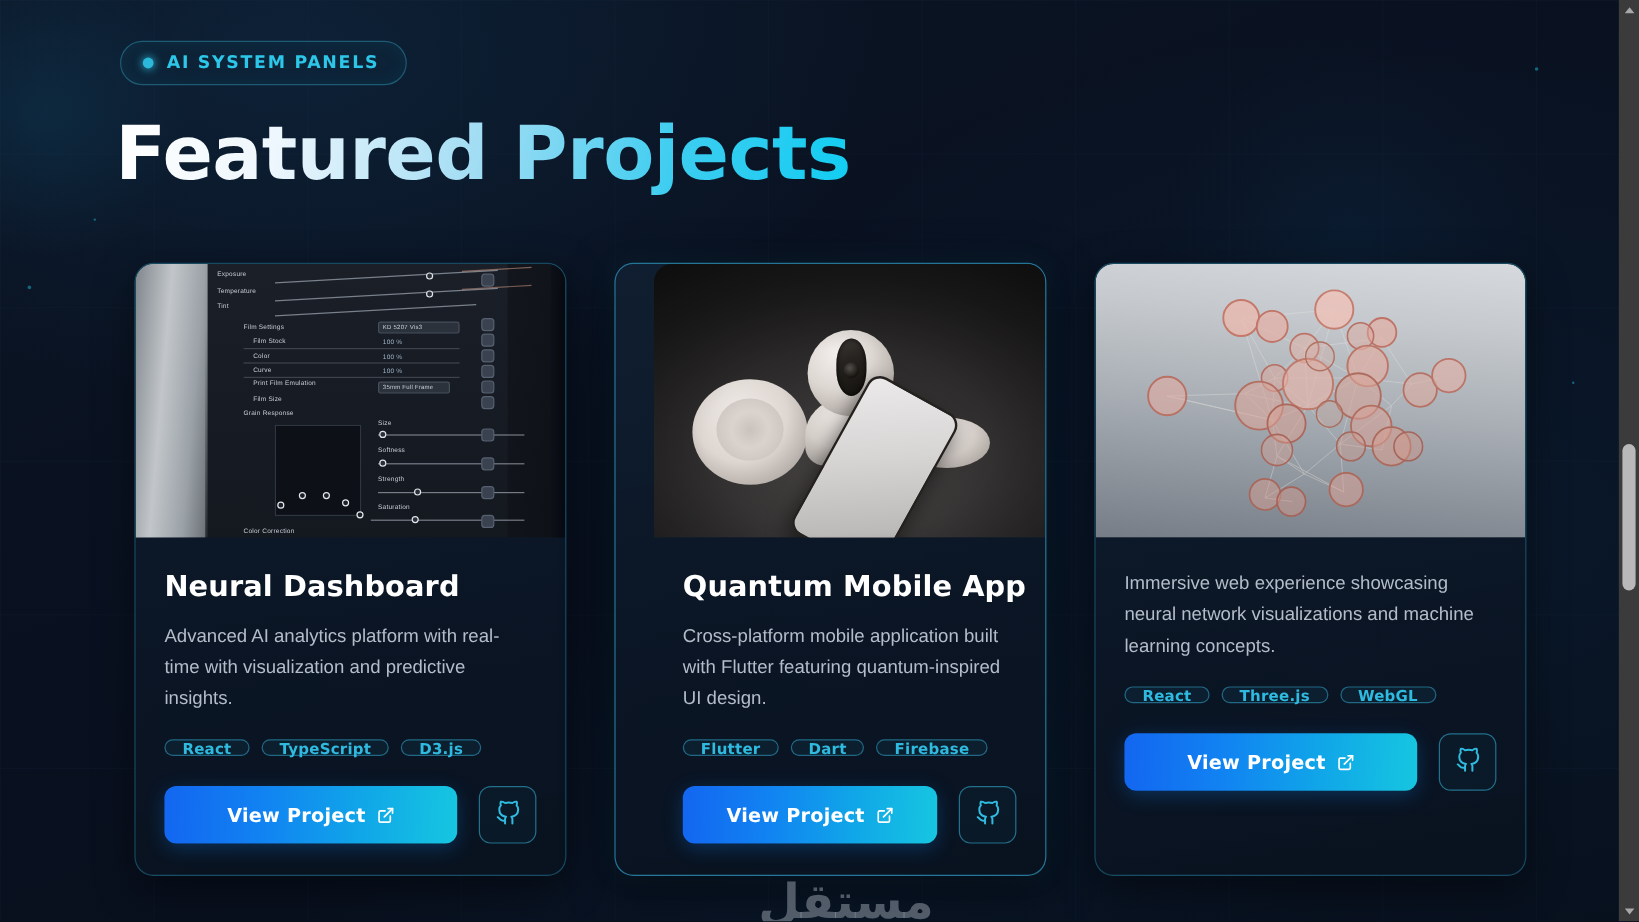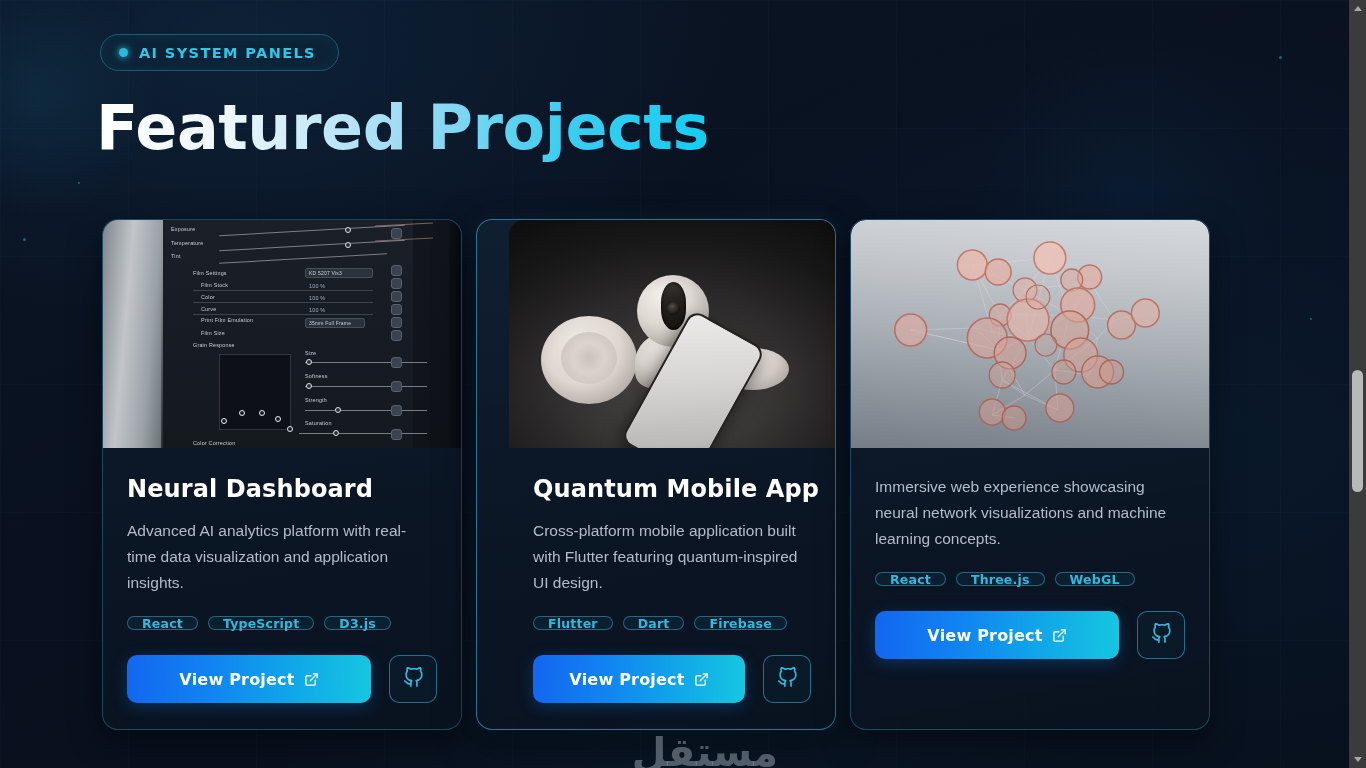--- a/index.html
+++ b/index.html
@@ -101,24 +101,24 @@
     -webkit-background-clip: text;
     background-clip: text;
     color: transparent;
     -webkit-text-fill-color: transparent;
     white-space: nowrap;
   }
 
   
   .cards {
     position: absolute;
-    left: 102px;
+    left: 112px;
     top: 219px;
     display: flex;
-    gap: 14px;
+    gap: 40px;
   }
 
   .card {
     position: relative;
     width: 360px;
     border: 1px solid rgba(32,116,148,0.55);
     border-radius: 16px;
     background: linear-gradient(170deg, rgba(17,32,50,0.92) 0%, rgba(11,22,37,0.96) 60%, rgba(9,19,32,0.98) 100%);
     overflow: hidden;
     box-shadow: 0 10px 34px rgba(0,0,0,0.42);
@@ -420,21 +420,21 @@
             <div class="pill" style="left:228px;top:185px;"></div>
             <div class="pill" style="left:228px;top:209px;"></div>
             <div class="pill" style="left:228px;top:8px;"></div>
           </div>
           <div class="edge"></div>
         </div>
       </div>
 
       <div class="card-body">
         <div class="card-title">Neural Dashboard</div>
-        <div class="card-desc">Advanced AI analytics platform with real-time data visualization and application insights.</div>
+        <div class="card-desc">Advanced AI analytics platform with real-time with visualization and predictive insights.</div>
         <div class="tags">
           <span class="tag">React</span>
           <span class="tag">TypeScript</span>
           <span class="tag">D3.js</span>
         </div>
         <div class="actions">
           <button class="view-btn">
             <span>View Project</span>
             <span class="ext">
               <svg width="15" height="15" viewBox="0 0 24 24" fill="none" stroke="#ffffff" stroke-width="2.2" stroke-linecap="round" stroke-linejoin="round">

